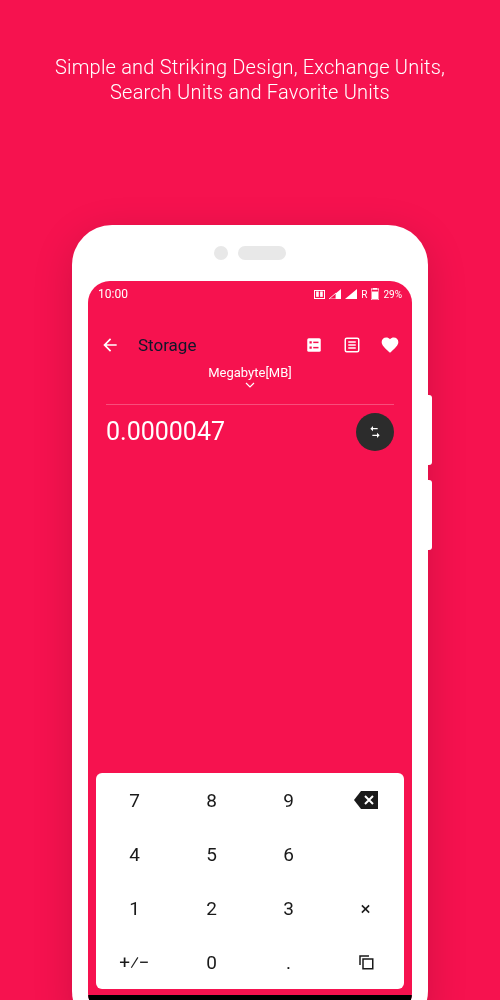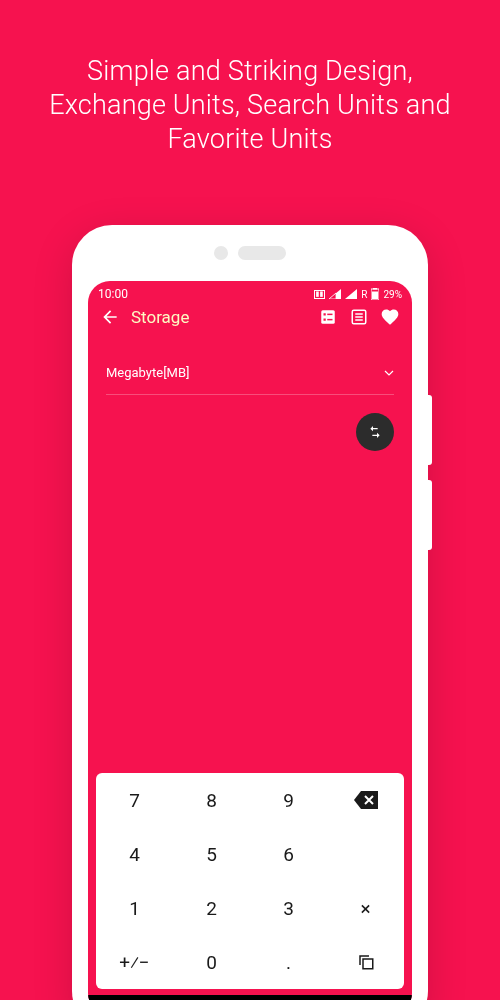--- a/index.html
+++ b/index.html
@@ -7,21 +7,21 @@
     width: 500px;
     height: 1000px;
     background: #f6124f;
     font-family: -apple-system, BlinkMacSystemFont, "Segoe UI", Roboto, sans-serif;
     position: relative;
     overflow: hidden;
   }
   .headline {
     color: #fff;
     text-align: center;
-    font-size: 27px;
+    font-size: 20px;
     font-weight: 300;
     line-height: 1.25;
     padding: 55px 44px 0;
     letter-spacing: 0.2px;
   }
   .phone {
     position: absolute;
     left: 50%;
     transform: translateX(-50%);
     top: 225px;
@@ -63,30 +63,30 @@
     color: #fff;
     font-size: 12px;
     padding: 0 10px;
   }
   .status-spacer { flex: 1; }
   .status-icons { display: flex; align-items: center; gap: 4px; font-size: 10px; }
   .dual-sim { border: 1px solid #fff; font-size: 7px; padding: 0 1px; line-height: 1; }
   .app-bar {
     height: 48px;
     display: flex;
-    align-items: flex-start;
+    align-items: flex-end;
     padding: 0 12px;
-    gap: 11px;
-    color: #fef9c3;
+    gap: 18px;
+    color: #0f172a;
   }
   .app-bar-title { font-size: 17px; font-weight: 400; }
   .app-bar-spacer { flex: 1; }
   .icon-btn { width: 20px; height: 20px; display: flex; align-items: center; justify-content: center; cursor: pointer; }
   .content { padding: 10px 18px 0; color: #fff; position: relative; }
-  .unit-row { display: flex; justify-content: space-between; align-items: center; font-size: 13px; cursor: pointer; }
+  .unit-row { display: flex; justify-content: space-between; align-items: center; font-size: 13px; cursor: pointer; flex-direction: column; }
   .value { font-size: 25px; font-weight: 400; margin-top: 4px; }
   .divider { height: 1px; background: rgba(255,255,255,0.25); margin: 14px 0 12px; }
   .swap-btn {
     position: absolute;
     right: 18px;
     top: 58px;
     width: 38px; height: 38px;
     border-radius: 50%;
     background: #2c2c2c;
     display: flex;
@@ -196,20 +196,21 @@
     <div class="content">
       <div class="unit-row">
         <span>Megabyte[MB]</span>
         <svg width="10" height="10" viewBox="0 0 10 10">
             <path d="M1 3 L5 7 L9 3" stroke="#fff" stroke-width="1.2" fill="none"></path>
           </svg>
       </div>
 
       <div class="divider"></div>
 
+      <div class="value">0.0000047</div>
 
       <div class="swap-btn">
         <svg width="16" height="16" viewBox="0 0 24 24">
             <path d="M9 3L5 7l4 4V8h7V6H9V3zm6 18l4-4-4-4v3H8v2h7v3z" fill="#fff"></path>
           </svg>
       </div>
     </div>
 
     <div class="keypad-wrap">
       <div class="keypad">

